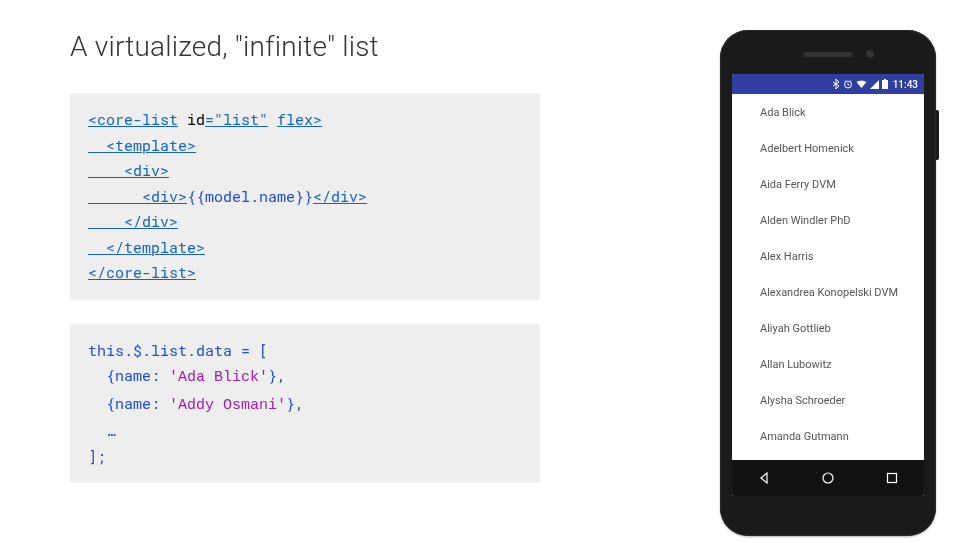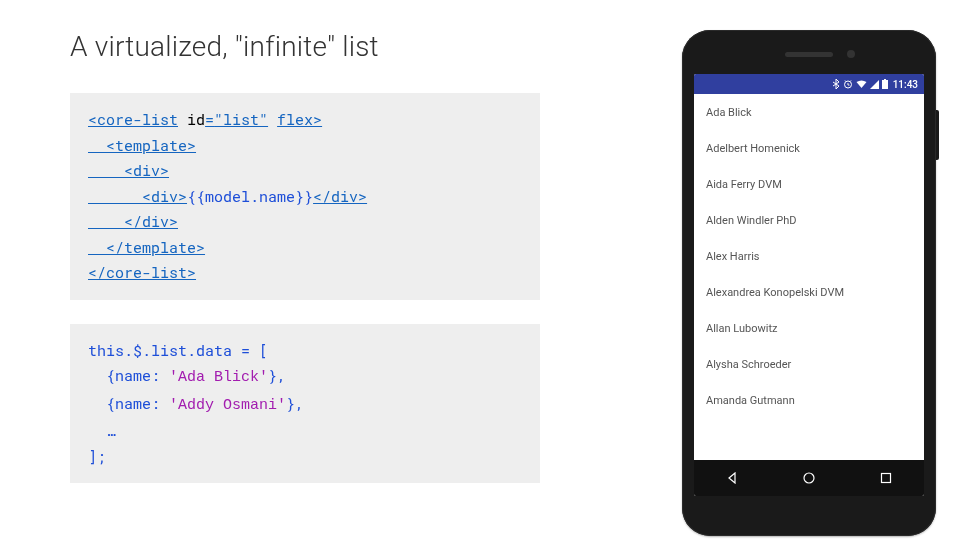--- a/index.html
+++ b/index.html
@@ -34,21 +34,21 @@
       margin-bottom: 24px;
       color: #222;
     }
     .tok-blue { color: #1565c0; text-decoration: underline; }
     .tok-red  { color: #000000; }
     .tok-purple { color: #a21caf; font-family: Liberation Mono, monospace; }
     .tok-black { color: #1d4ed8; }
 
     
     .phone {
-      width: 254px;
+      width: 216px;
       height: 506px;
       background: #1a1a1a;
       border-radius: 28px;
       padding: 44px 12px 40px 12px;
       position: relative;
       box-shadow: 0 1px 2px rgba(0,0,0,0.3), inset 0 0 0 1px #2a2a2a;
       margin-left: auto;
     }
     .phone .earpiece {
       position: absolute;
@@ -103,21 +103,21 @@
     .status-icon { display: inline-flex; align-items: center; }
     .list-area {
       flex: 1;
       overflow: hidden;
       background: #fff;
     }
     .list-row {
       height: 36px;
       display: flex;
       align-items: center;
-      padding-left: 12px;
+      padding-left: 28px;
       font-size: 11px;
       color: #555;
       border-bottom: none;
     }
     .navbar {
       height: 36px;
       background: #111;
       display: flex;
       align-items: center;
       justify-content: space-around;
@@ -187,20 +187,21 @@
       </span>
       <span class="time">11:43</span>
     </div>
     <div class="list-area">
       <div class="list-row">Ada Blick</div>
       <div class="list-row">Adelbert Homenick</div>
       <div class="list-row">Aida Ferry DVM</div>
       <div class="list-row">Alden Windler PhD</div>
       <div class="list-row">Alex Harris</div>
       <div class="list-row">Alexandrea Konopelski DVM</div>
+      <div class="list-row">Aliyah Gottlieb</div>
       <div class="list-row">Allan Lubowitz</div>
       <div class="list-row">Alysha Schroeder</div>
       <div class="list-row">Amanda Gutmann</div>
     </div>
     <div class="navbar">
       <div class="nav-btn">
         <svg width="12" height="12" viewBox="0 0 12 12">
             <path d="M9 1 L3 6 L9 11 Z" fill="none" stroke="white" stroke-width="1.2"></path>
           </svg>
       </div>

